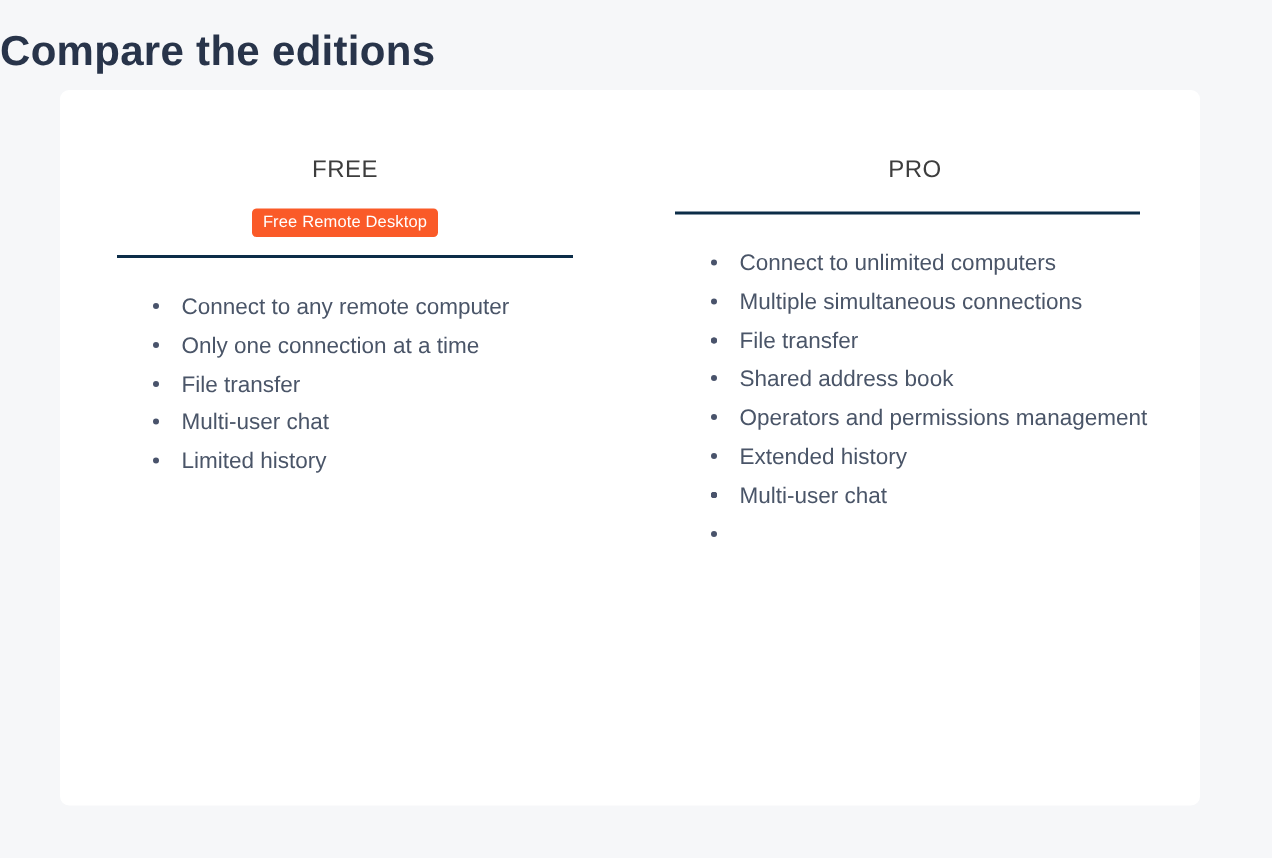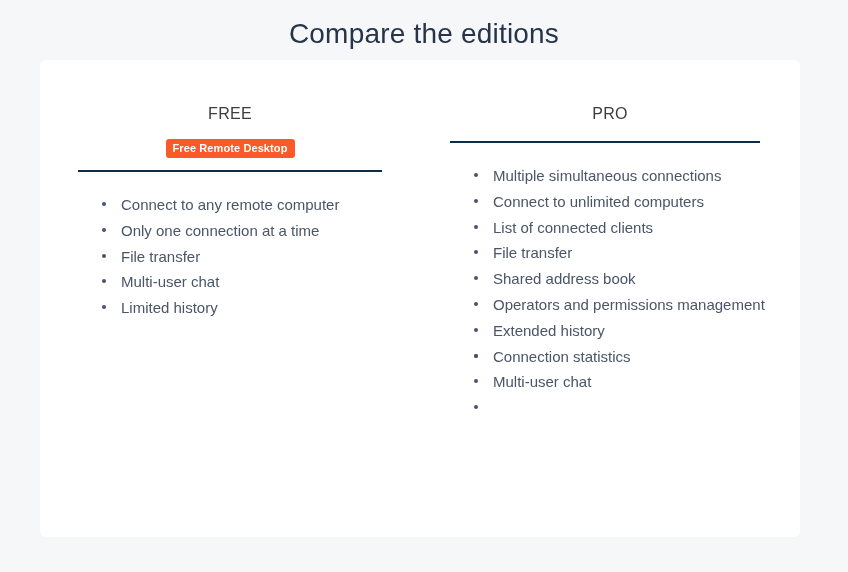--- a/index.html
+++ b/index.html
@@ -17,23 +17,23 @@
     position: relative;
     width: 848px;
     height: 572px;
     box-sizing: border-box;
   }
   .page-title {
     position: absolute;
     top: 17px;
     left: 0;
     width: 848px;
-    text-align: center;
+    text-align: left;
     font-size: 28px;
-    font-weight: 400;
+    font-weight: 700;
     color: #28344a;
     letter-spacing: 0.2px;
     line-height: 34px;
   }
   .card {
     position: absolute;
     left: 40px;
     top: 60px;
     width: 760px;
     height: 477px;
@@ -74,21 +74,21 @@
   .badge-row {
     text-align: center;
     margin-top: 9px;
     height: 20px;
   }
   .badge {
     display: inline-block;
     background: #fa5a28;
     color: #ffffff;
     font-size: 11px;
-    font-weight: bold;
+    font-weight: normal;
     border-radius: 3px;
     padding: 3px 7px 4px 7px;
     line-height: 12px;
     letter-spacing: 0.1px;
     white-space: nowrap;
   }
   .divider {
     height: 2px;
     background: #0c2d48;
     margin-top: 12px;
@@ -152,29 +152,29 @@
           <li><span class="bullet"></span><span class="li-text">File transfer</span></li>
           <li><span class="bullet"></span><span class="li-text">Multi-user chat</span></li>
           <li><span class="bullet"></span><span class="li-text">Limited history</span></li>
         </ul>
       </div>
 
       <div class="col col-pro">
         <div class="col-head">PRO</div>
         <div class="divider"></div>
         <ul class="feature-list">
+          <li><span class="bullet"></span><span class="li-text">Connect to unlimited computers</span></li>
           <li><span class="bullet"></span><span class="li-text">Multiple simultaneous connections</span></li>
-          <li><span class="bullet"></span><span class="li-text">Connect to unlimited computers</span></li>
-          <li><span class="bullet"></span><span class="li-text">List of connected clients</span></li>
+          <li><span class="bullet"></span></li>
           <li><span class="bullet"></span><span class="li-text">File transfer</span></li>
           <li><span class="bullet"></span><span class="li-text">Shared address book</span></li>
           <li><span class="bullet"></span><span class="li-text">Operators and permissions management</span></li>
           <li><span class="bullet"></span><span class="li-text">Extended history</span></li>
           <li><span class="bullet"></span></li>
-          <li><span class="bullet"></span><span class="li-text">Connection statistics</span></li>
+          <li><span class="bullet"></span></li>
           <li><span class="bullet"></span><span class="li-text">Multi-user chat</span></li>
           <li><span class="bullet"></span></li>
         </ul>
       </div>
 
     </div>
   </div>
 </div>
 
 </body></html>

